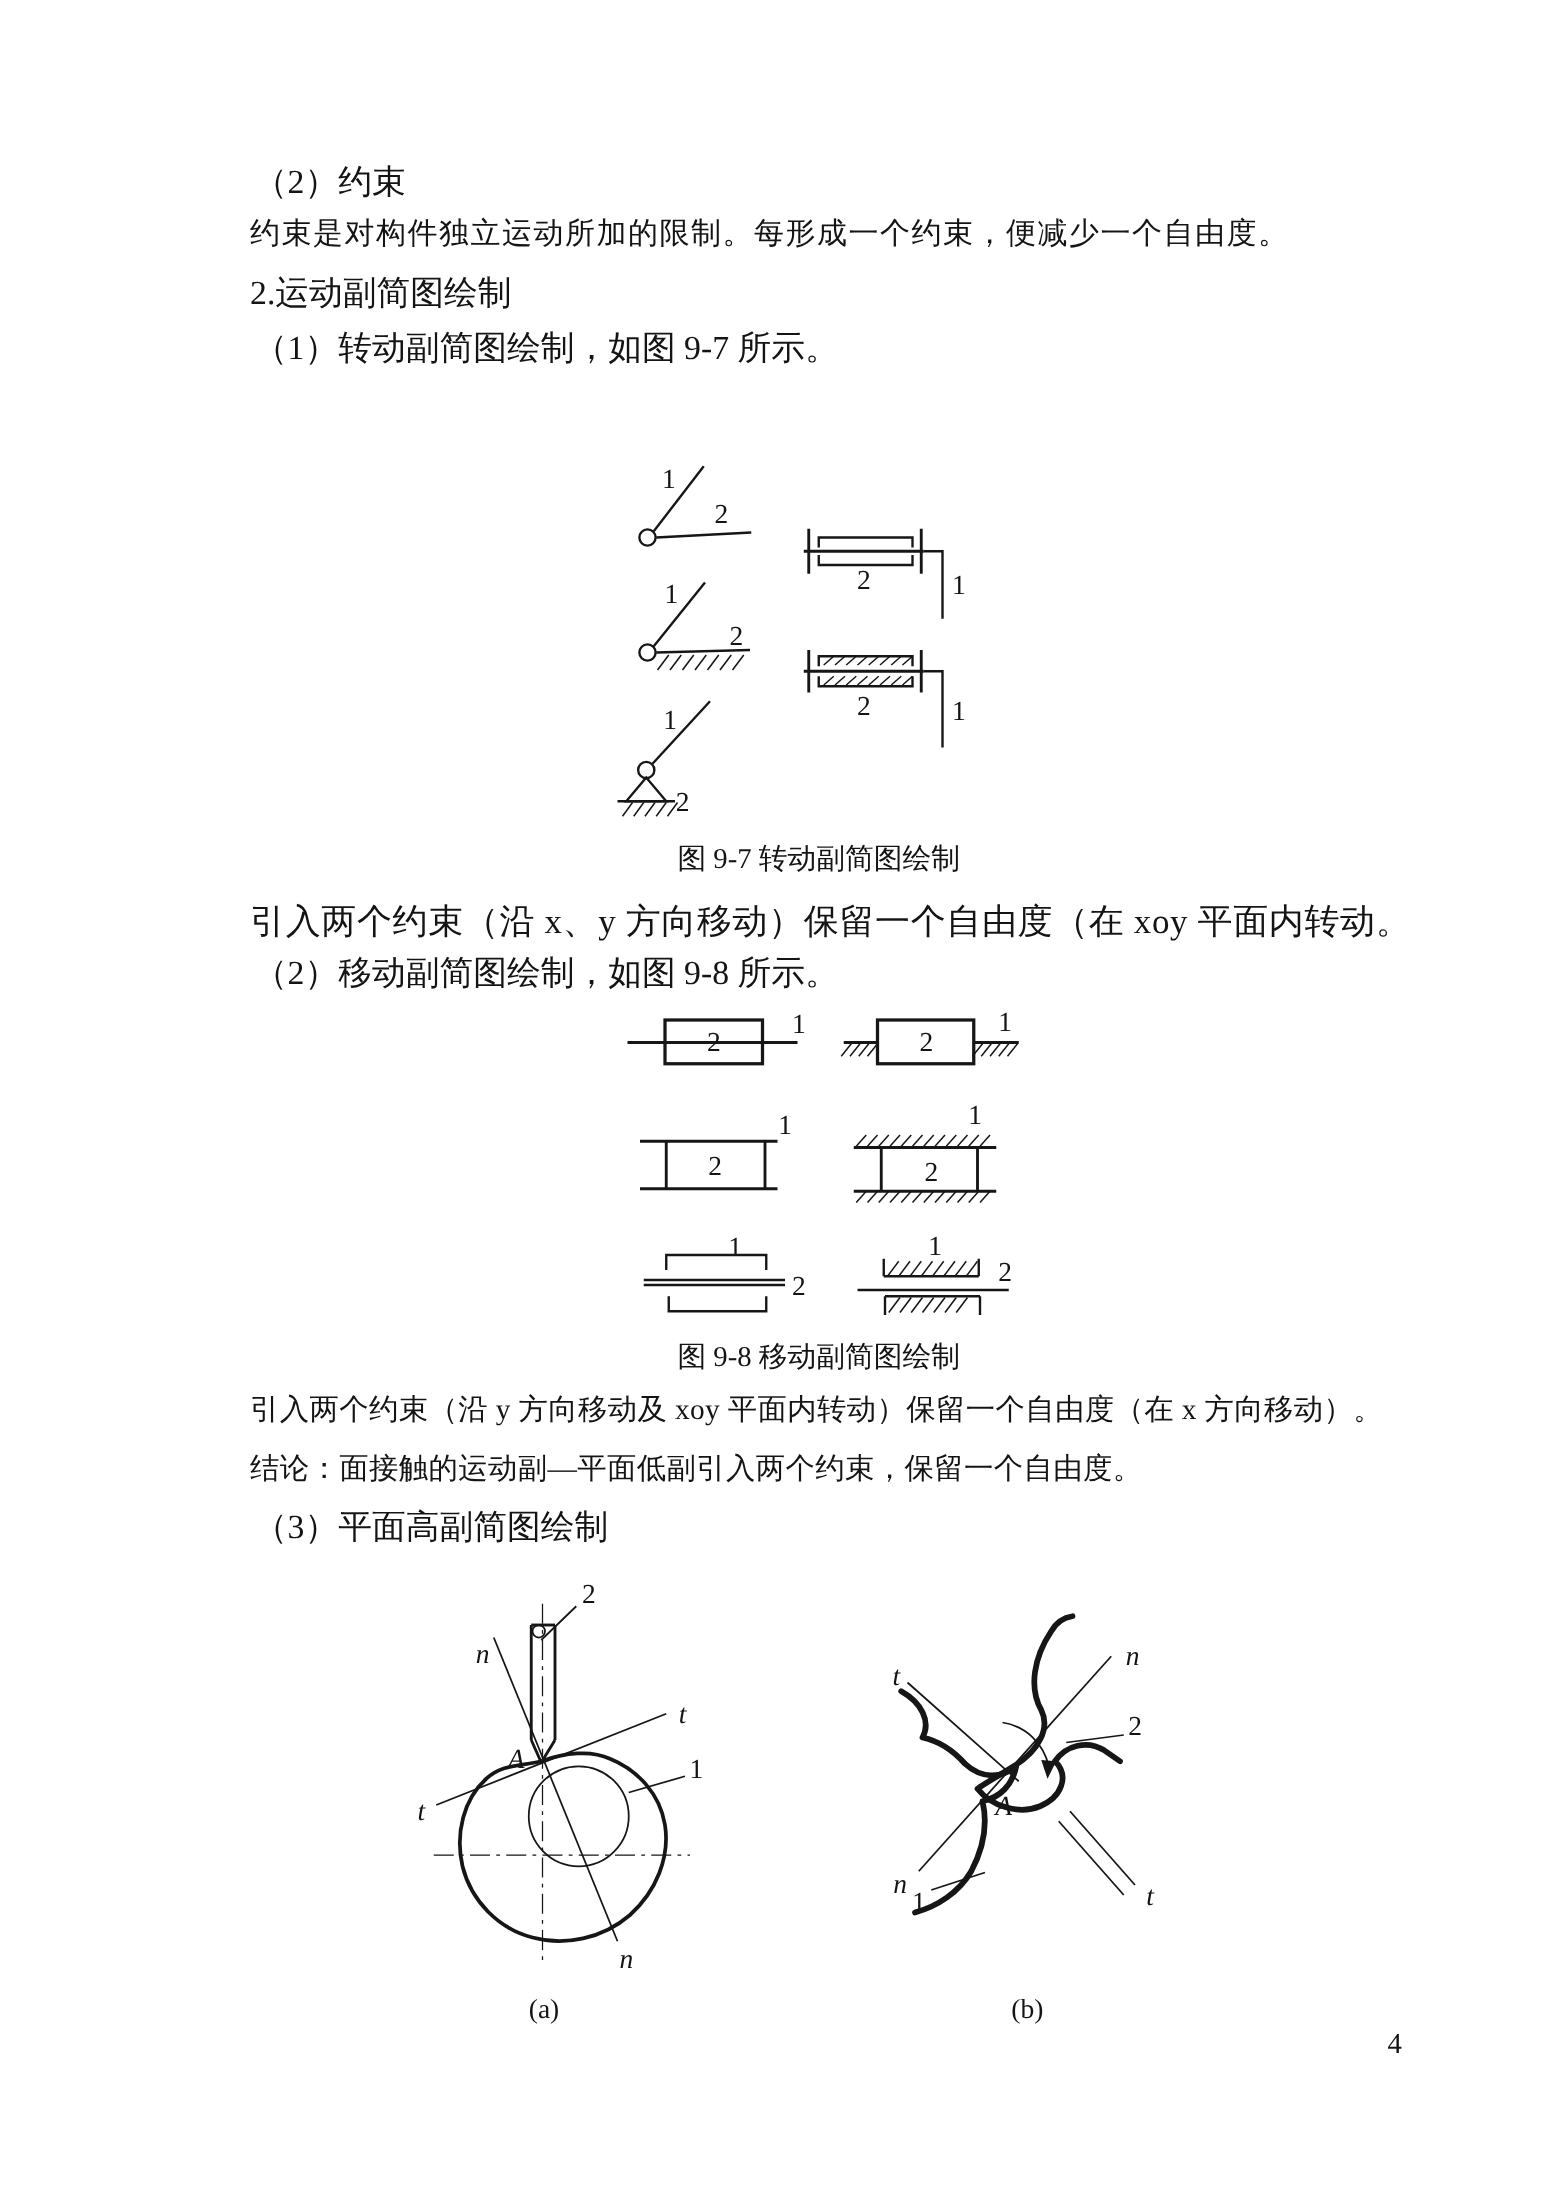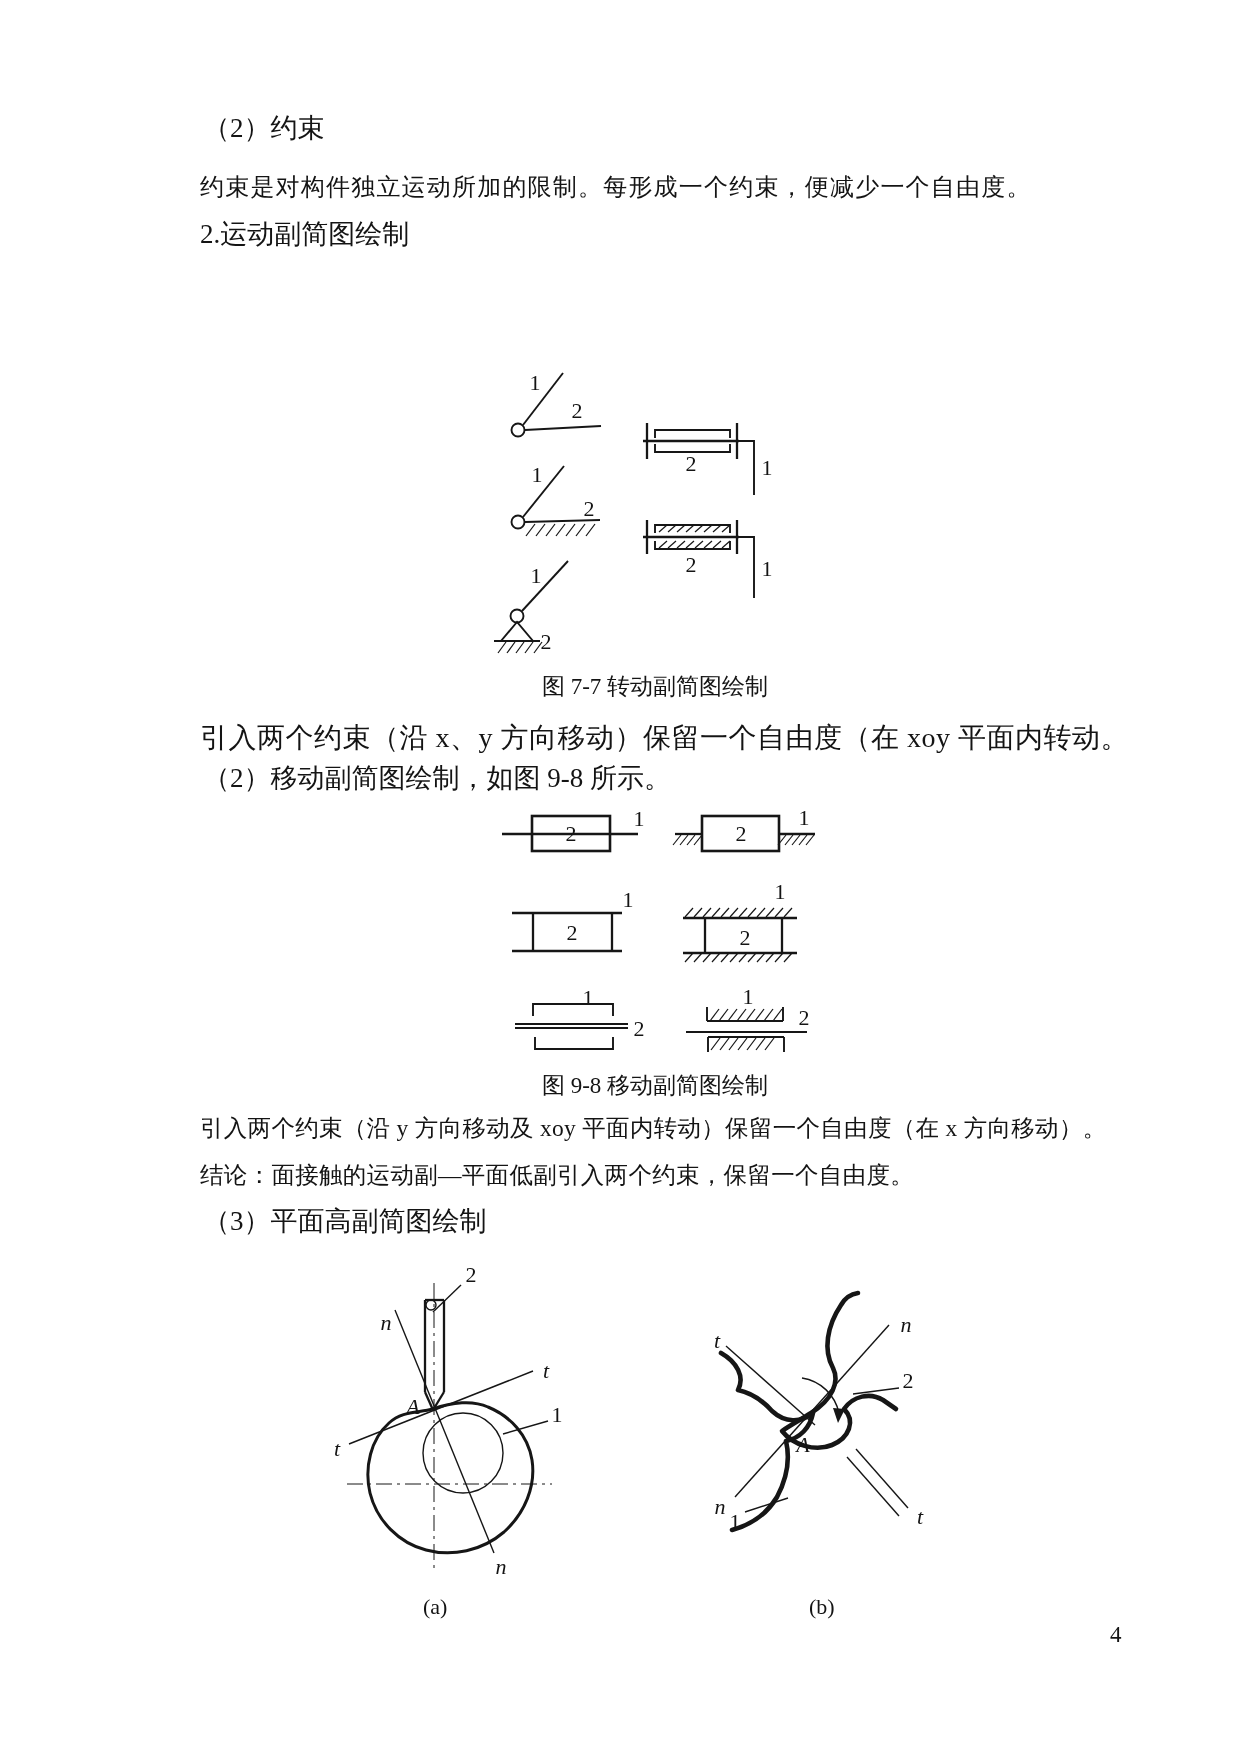--- a/index.html
+++ b/index.html
@@ -39,23 +39,24 @@
   svg text{font-family:"Liberation Serif","DejaVu Serif",serif;font-size:22px;fill:#141414;text-anchor:middle;}
   svg text.it{font-style:italic;}
   .subcap{position:absolute;font-size:22px;color:#141414;}
   .pagenum{position:absolute;font-size:23px;color:#141414;}
 </style>
 </head>
 <body>
 
 <div class="page">
 
-  <div class="line" style="top:112px;left:203px;">（2）约束</div>
+  <div class="line" style="top:129px;left:203px;">（2）约束</div>
   <div class="line" style="top:172px;left:200px;font-size:24px;letter-spacing:1.2px;">约束是对构件独立运动所加的限制。每形成一个约束，便减少一个自由度。</div>
   <div class="line" style="top:218px;left:200px;">2.运动副简图绘制</div>
+  <div class="line" style="top:262px;left:203px;">（1）转动副简图绘制，如图 9-7 所示。</div>
 
   <svg class="fig" style="left:380px;top:360px;" width="420" height="300" viewBox="0 0 420 300">
 
     <g>
       <circle class="md" cx="138" cy="70" r="6.5"></circle>
       <line class="md" x1="143" y1="65" x2="183" y2="13"></line>
       <line class="md" x1="145" y1="70" x2="221" y2="66"></line>
       <text x="155" y="30">1</text>
       <text x="197" y="58">2</text>
     </g>
@@ -128,21 +129,21 @@
         <line class="hat" x1="315" y1="188" x2="323" y2="181"></line>
         <line class="hat" x1="324" y1="188" x2="332" y2="181"></line>
         <line class="hat" x1="333" y1="188" x2="341" y2="181"></line>
         <line class="hat" x1="342" y1="188" x2="350" y2="181"></line>
       </g>
       <path class="md" d="M 359 177 L 374 177 L 374 238"></path>
       <text x="311" y="212">2</text>
       <text x="387" y="216">1</text>
     </g>
   </svg>
-  <div class="caption" style="top:671px;">图 7-7 转动副简图绘制</div>
+  <div class="caption" style="top:671px;">图 9-7 转动副简图绘制</div>
 
   <div class="line" style="top:720px;left:200px;font-size:28px;letter-spacing:0.5px;">引入两个约束（沿 x、y 方向移动）保留一个自由度（在 xoy 平面内转动。</div>
   <div class="line" style="top:762px;left:203px;">（2）移动副简图绘制，如图 9-8 所示。</div>
 
   <svg class="fig" style="left:420px;top:795px;" width="400" height="270" viewBox="0 0 400 270">
 
     <g>
       <line class="th" x1="82" y1="39" x2="218" y2="39"></line>
       <rect class="xth" x="112" y="21" width="78" height="35"></rect>
       <text x="151" y="46">2</text>

